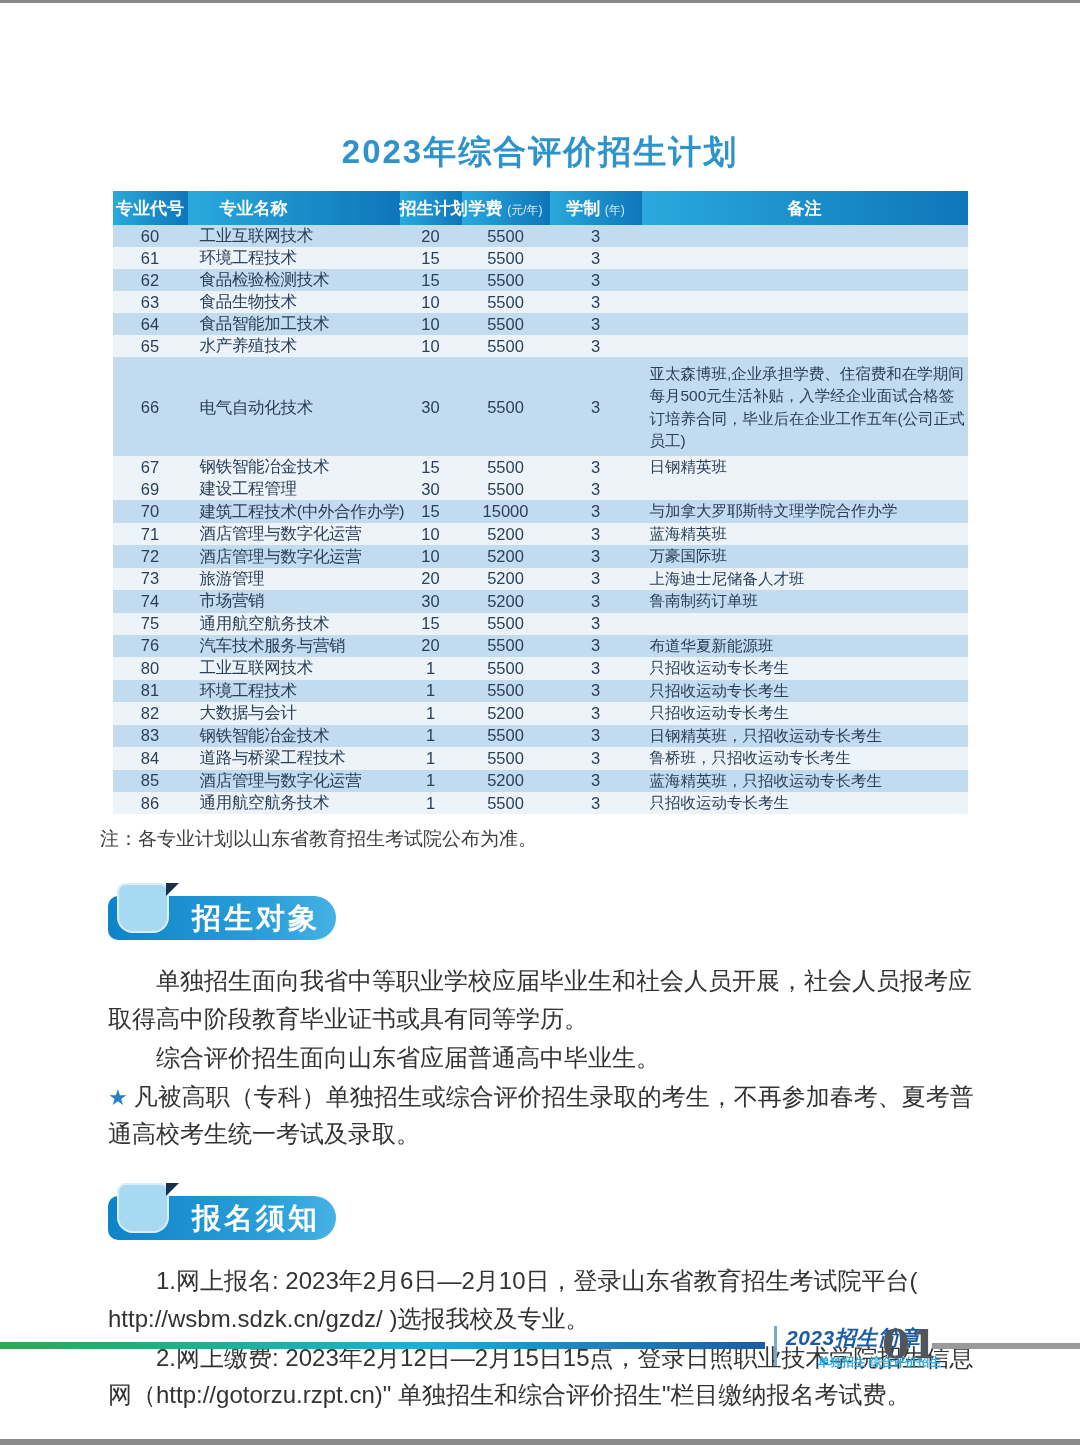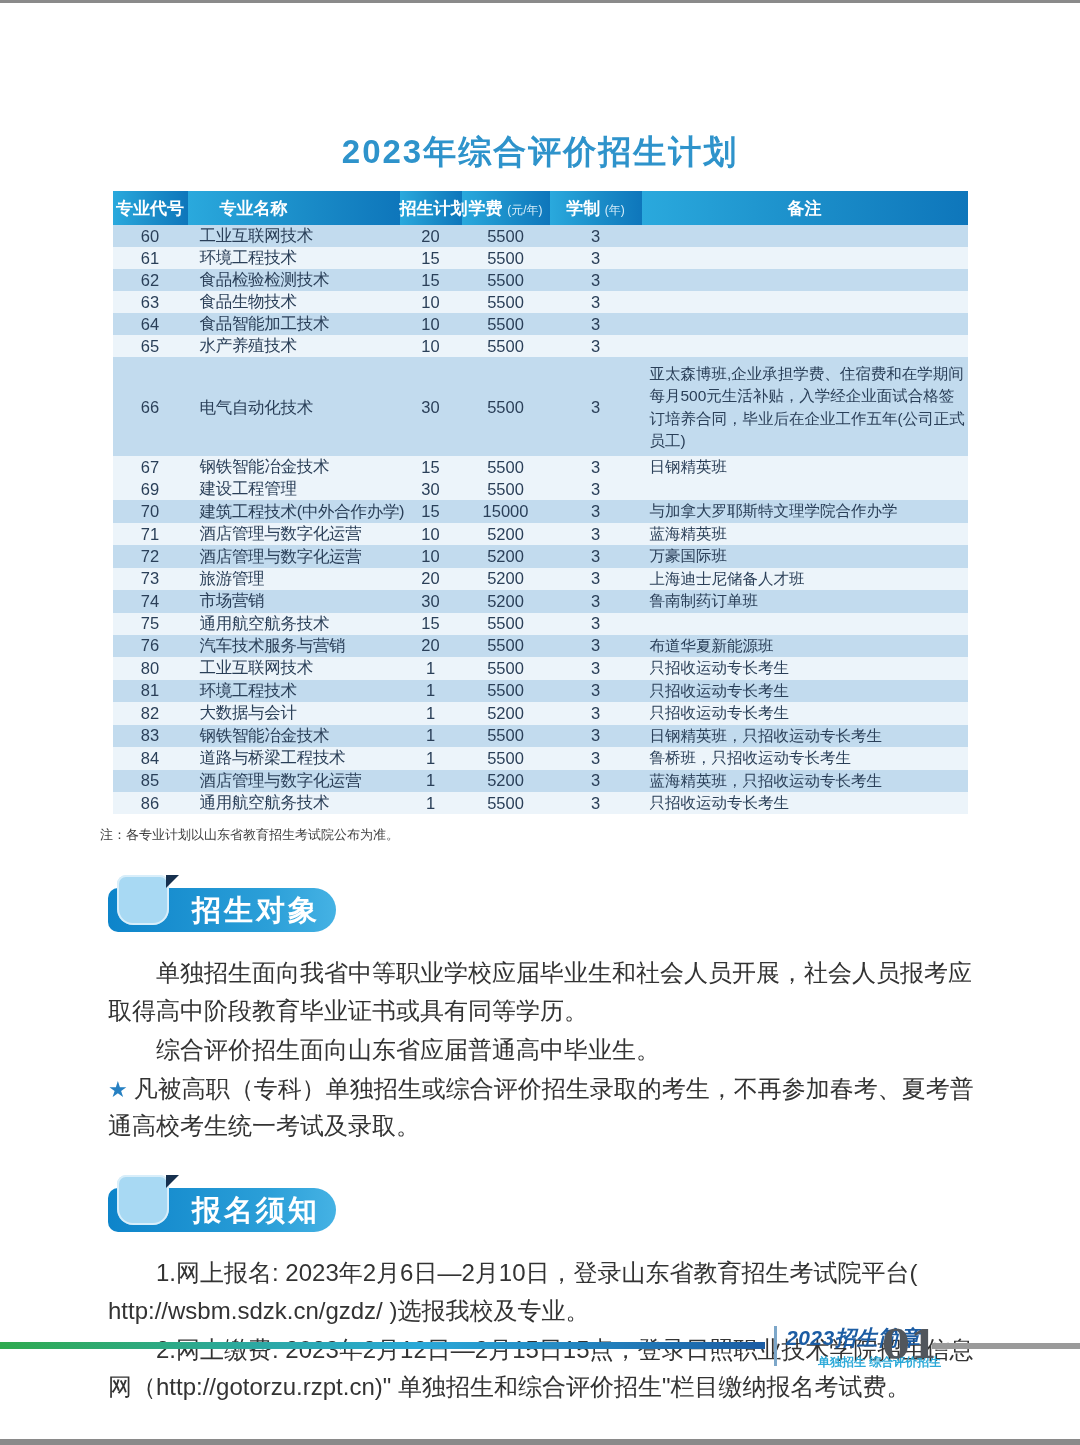--- a/index.html
+++ b/index.html
@@ -58,21 +58,21 @@
   }
   .plan-table td.col1 { text-align: left; padding-left: 12px; letter-spacing: -0.3px; }
   .plan-table td.col5 { text-align: left; padding-left: 8px; font-size: 15.5px; white-space: normal; line-height: 1.45; }
   tr.row-blue  td { background: #c2dbee; }
   tr.row-light td { background: #ecf4fa; }
   tr.row-big td { padding-top: 6px; padding-bottom: 3px; }
 
   .table-note {
     width: 880px; margin: 12px auto 12px 100px;
     margin-left: 100px;
-    font-size: 13px; color: #3f3f3f;
+    font-size: 19px; color: #3f3f3f;
   }
 
   .section { margin-left: 108px; margin-right: 100px; }
   .badge {
     position: relative;
     width: 228px; height: 44px;
     margin-top: 44px;
     background: linear-gradient(90deg, #0d84ca 0%, #2b9fd8 70%, #45b2e4 100%);
     border-radius: 10px 22px 22px 10px;
   }

